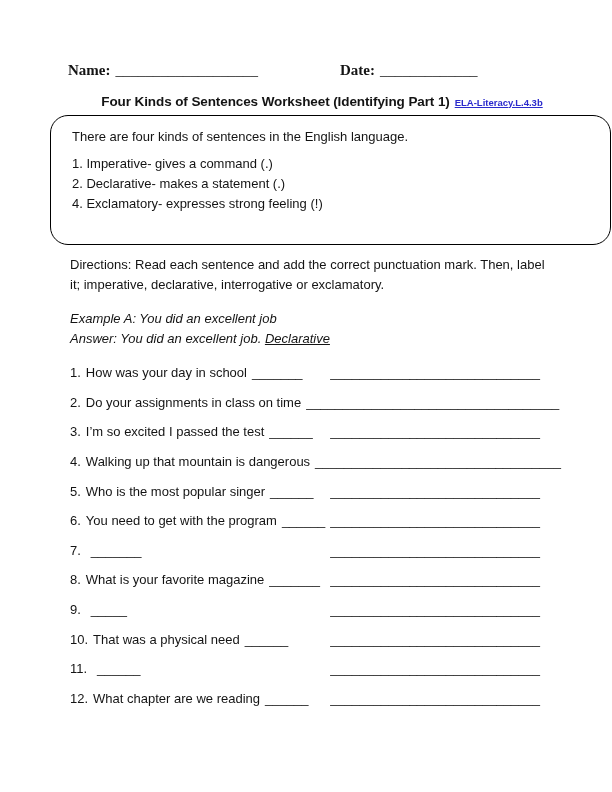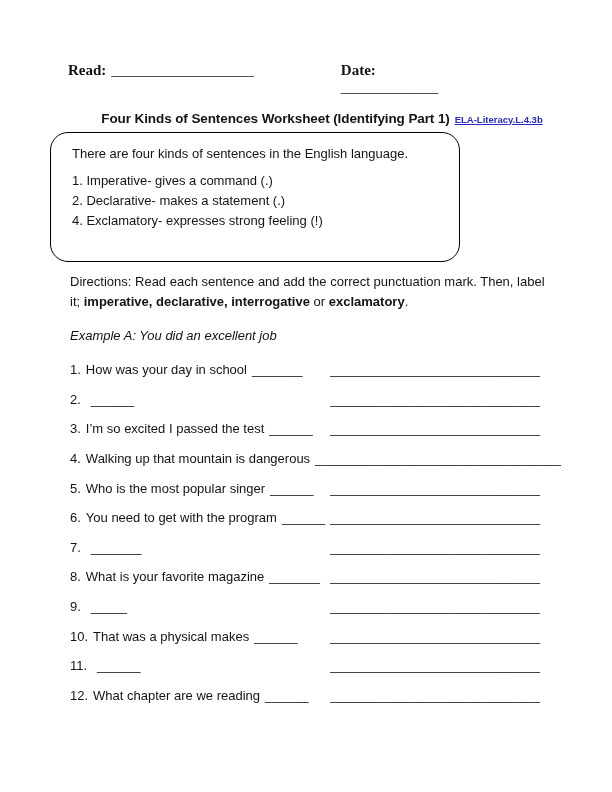--- a/index.html
+++ b/index.html
@@ -12,44 +12,44 @@
   }
   .header-row {
     display:flex; align-items:baseline;
     margin:62px 0 0 68px;
     font-family:"Liberation Serif", serif;
     font-weight:bold; font-size:15px;
   }
   .blank-line { font-weight:normal; letter-spacing:0; white-space:pre; }
   .name-group, .date-group { display:inline-flex; align-items:baseline; }
   .name-group .blank-line { margin-left:5px; }
-  .date-group { margin-left:82px;flex-direction:column; }
+  .date-group { margin-left:82px; }
   .date-group .blank-line { margin-left:5px; }
 
   .title-row { margin-top:15px; text-align:center; white-space:nowrap;padding-left:32px; }
   .title-text { font-weight:bold; font-size:13.5px; letter-spacing:-0.1px; }
   .title-link {
     font-size:9.5px; font-weight:bold; margin-left:5px;
     color:#2a2acc; text-decoration:underline; cursor:pointer;
   }
 
   .defs-box {
-    width:410px; height:130px;
+    width:561px; height:130px;
     margin:6px 16px 0 50px;
     border:1.5px solid #000;
     border-radius:18px;
     padding:13px 18px 0 21px;
   }
   .defs-intro { margin-bottom:10px; }
   .defs-item { line-height:19.8px; white-space:nowrap; }
 
   .directions {
     width:486px; margin:10px 0 0 70px; line-height:19.5px;
   }
-  .directions b { font-weight:bold; }
+  .directions b { font-weight:normal; }
 
   .example {
     margin:15px 0 0 70px; font-style:italic; line-height:20px;
   }
   .answer-label { text-decoration:underline; }
 
   .questions { margin:16px 0 0 70px; width:470px; }
   .q-row {
     display:flex; justify-content:space-between; align-items:flex-start;
     height:29.65px; white-space:nowrap;
@@ -57,21 +57,21 @@
   .q-left { display:inline-flex; }
   .q-num { margin-right:5px; }
   .q-short { margin-left:5px; }
   .q-long { white-space:pre; }
 </style>
 </head>
 <body>
 
 <div class="header-row">
   <span class="name-group">
-    <span>Read:</span>
+    <span>Name:</span>
     <span class="blank-line">___________________</span>
   </span>
   <span class="date-group">
     <span>Date:</span>
     <span class="blank-line">_____________</span>
   </span>
 </div>
 
 <div class="title-row">
   <span class="title-text">Four Kinds of Sentences Worksheet (Identifying Part 1)</span><span class="title-link">ELA-Literacy.L.4.3b</span>
@@ -84,34 +84,36 @@
   <div class="defs-item">4. Exclamatory- expresses strong feeling (!)</div>
 </div>
 
 <div class="directions">
   <span>Directions: Read each sentence and add the correct punctuation mark. Then, label</span><br>
   <span>it; </span><b>imperative,</b><span> </span><b>declarative,</b><span> </span><b>interrogative</b><span> or </span><b>exclamatory</b><span>.</span>
 </div>
 
 <div class="example">
   <div>Example A: You did an excellent job</div>
+  <div><span>Answer: You did an excellent job. </span><span class="answer-label">Declarative</span></div>
 </div>
 
 <div class="questions">
   <div class="q-row">
     <span class="q-left">
         <span class="q-num">1.</span>
         <span>How was your day in school</span>
         <span class="q-short">_______</span>
       </span>
     <span class="q-long">_____________________________</span>
   </div>
   <div class="q-row">
     <span class="q-left">
         <span class="q-num">2.</span>
+        <span>Do your assignments in class on time</span>
         <span class="q-short">______</span>
       </span>
     <span class="q-long">_____________________________</span>
   </div>
   <div class="q-row">
     <span class="q-left">
         <span class="q-num">3.</span>
         <span>I’m so excited I passed the test</span>
         <span class="q-short">______</span>
       </span>
@@ -159,21 +161,21 @@
   <div class="q-row">
     <span class="q-left">
         <span class="q-num">9.</span>
         <span class="q-short">_____</span>
       </span>
     <span class="q-long">_____________________________</span>
   </div>
   <div class="q-row">
     <span class="q-left">
         <span class="q-num">10.</span>
-        <span>That was a physical makes</span>
+        <span>That was a physical need</span>
         <span class="q-short">______</span>
       </span>
     <span class="q-long">_____________________________</span>
   </div>
   <div class="q-row">
     <span class="q-left">
         <span class="q-num">11.</span>
         <span class="q-short">______</span>
       </span>
     <span class="q-long">_____________________________</span>

